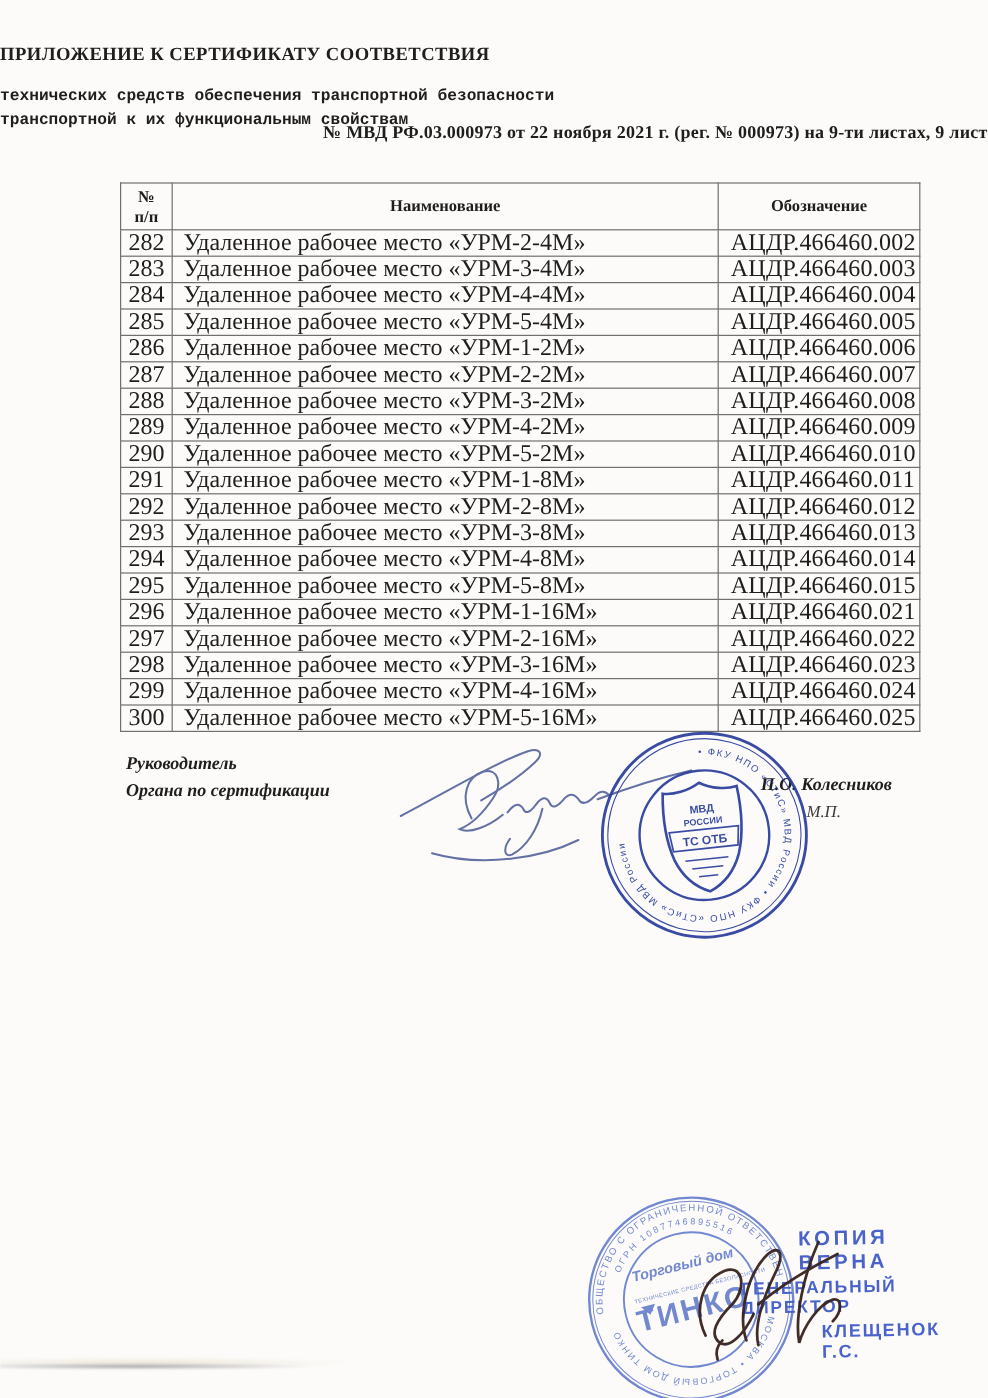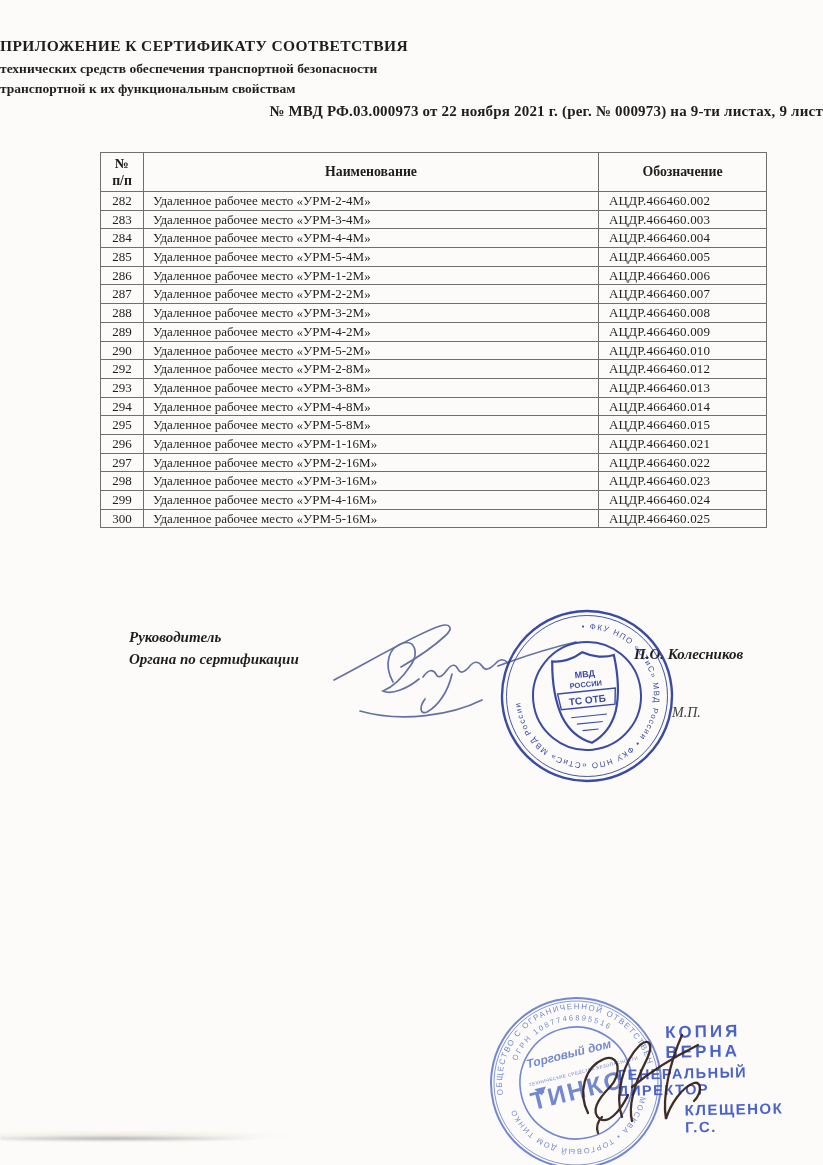--- a/index.html
+++ b/index.html
@@ -5,43 +5,43 @@
   * { margin:0; padding:0; box-sizing:border-box; }
   html,body { background:#fbfaf8; }
   .page {
     position:relative; width:823px; height:1165px;
     background:#fcfbf9; overflow:hidden;
     font-family:"Liberation Serif", serif; color:#1e1e1c;
   }
   
   .doc-header { position:absolute; top:37px; left:0; right:0; text-align:left; }
   .title-main { font-size:15.5px; font-weight:bold; letter-spacing:.4px; }
-  .title-sub  { font-size:13.5px; font-weight:bold; line-height:20px; margin-top:4px; }
+  .title-sub  { font-size:13.5px; font-weight:bold; line-height:20px; margin-top:16px;font-family:Liberation Mono, monospace; }
   .number-line { position:absolute; top:103px; left:0; right:0; text-align:right;
     font-size:15px; font-weight:bold; letter-spacing:.2px; }
   
   table.items { position:absolute; top:152px; left:100px; width:666px;
     border-collapse:collapse; table-layout:fixed; }
   table.items th, table.items td { border:1px solid #6f6f6d; }
   table.items th { font-size:13.8px; font-weight:bold; text-align:center; padding:2px 0; }
   th.col-num { width:43px; }
   th.col-name { width:455px;margin-top:24px; }
   th.col-desig { width:168px; }
   .hdr-num { line-height:17px; }
-  table.items td { height:18.7px; font-size:13px; line-height:1.05; vertical-align:middle;
+  table.items td { height:18.7px; font-size:20px; line-height:1.05; vertical-align:middle;
     white-space:nowrap; overflow:hidden; }
   td.c-num { text-align:center; padding:0 2px; }
   td.c-name { padding:0 6px 0 9px; }
   td.c-desig { padding:0 4px 0 10px; letter-spacing:.2px; }
   
   .role-label { position:absolute; left:105px; top:626px;
-    font-size:15px; font-weight:bold; font-style:italic; line-height:22px;margin-left:24px; }
+    font-size:15px; font-weight:bold; font-style:italic; line-height:22px; }
   .signer-name { position:absolute; left:634px; top:646px; width:170px;
     font-size:15px; font-weight:bold; font-style:italic; }
-  .seal-note { position:absolute; left:672px; top:705px;
+  .seal-note { position:absolute; left:672px; top:670px;
     font-size:14px; font-style:italic; color:#3a3a3a; }
   .sig-blue { position:absolute; left:330px; top:602px; z-index:3; }
   .mvd-stamp { position:absolute; left:497px; top:604px; z-index:4; opacity:.93; }
   
   .tinko-stamp { position:absolute; left:486px; top:993px; z-index:2; opacity:.85; }
   .copy-lines { position:absolute; left:600px; top:1022px; width:220px; z-index:3;
     transform:rotate(-1.2deg);
     font-family:"Liberation Sans", sans-serif; font-weight:bold; }
   .copy-l1 { margin-left:66px; font-size:17px; letter-spacing:3px; word-spacing:14px; }
   .copy-l2 { margin-top:3px; margin-left:18px; font-size:14.5px; letter-spacing:1.5px; word-spacing:8px; }
@@ -128,20 +128,25 @@
       <td class="c-name">Удаленное рабочее место «УРМ-4-2М»</td>
       <td class="c-desig">АЦДР.466460.009</td>
     </tr>
 
     <tr>
       <td class="c-num">290</td>
       <td class="c-name">Удаленное рабочее место «УРМ-5-2М»</td>
       <td class="c-desig">АЦДР.466460.010</td>
     </tr>
 
+    <tr>
+      <td class="c-num">291</td>
+      <td class="c-name">Удаленное рабочее место «УРМ-1-8М»</td>
+      <td class="c-desig">АЦДР.466460.011</td>
+    </tr>
 
     <tr>
       <td class="c-num">292</td>
       <td class="c-name">Удаленное рабочее место «УРМ-2-8М»</td>
       <td class="c-desig">АЦДР.466460.012</td>
     </tr>
 
     <tr>
       <td class="c-num">293</td>
       <td class="c-name">Удаленное рабочее место «УРМ-3-8М»</td>

